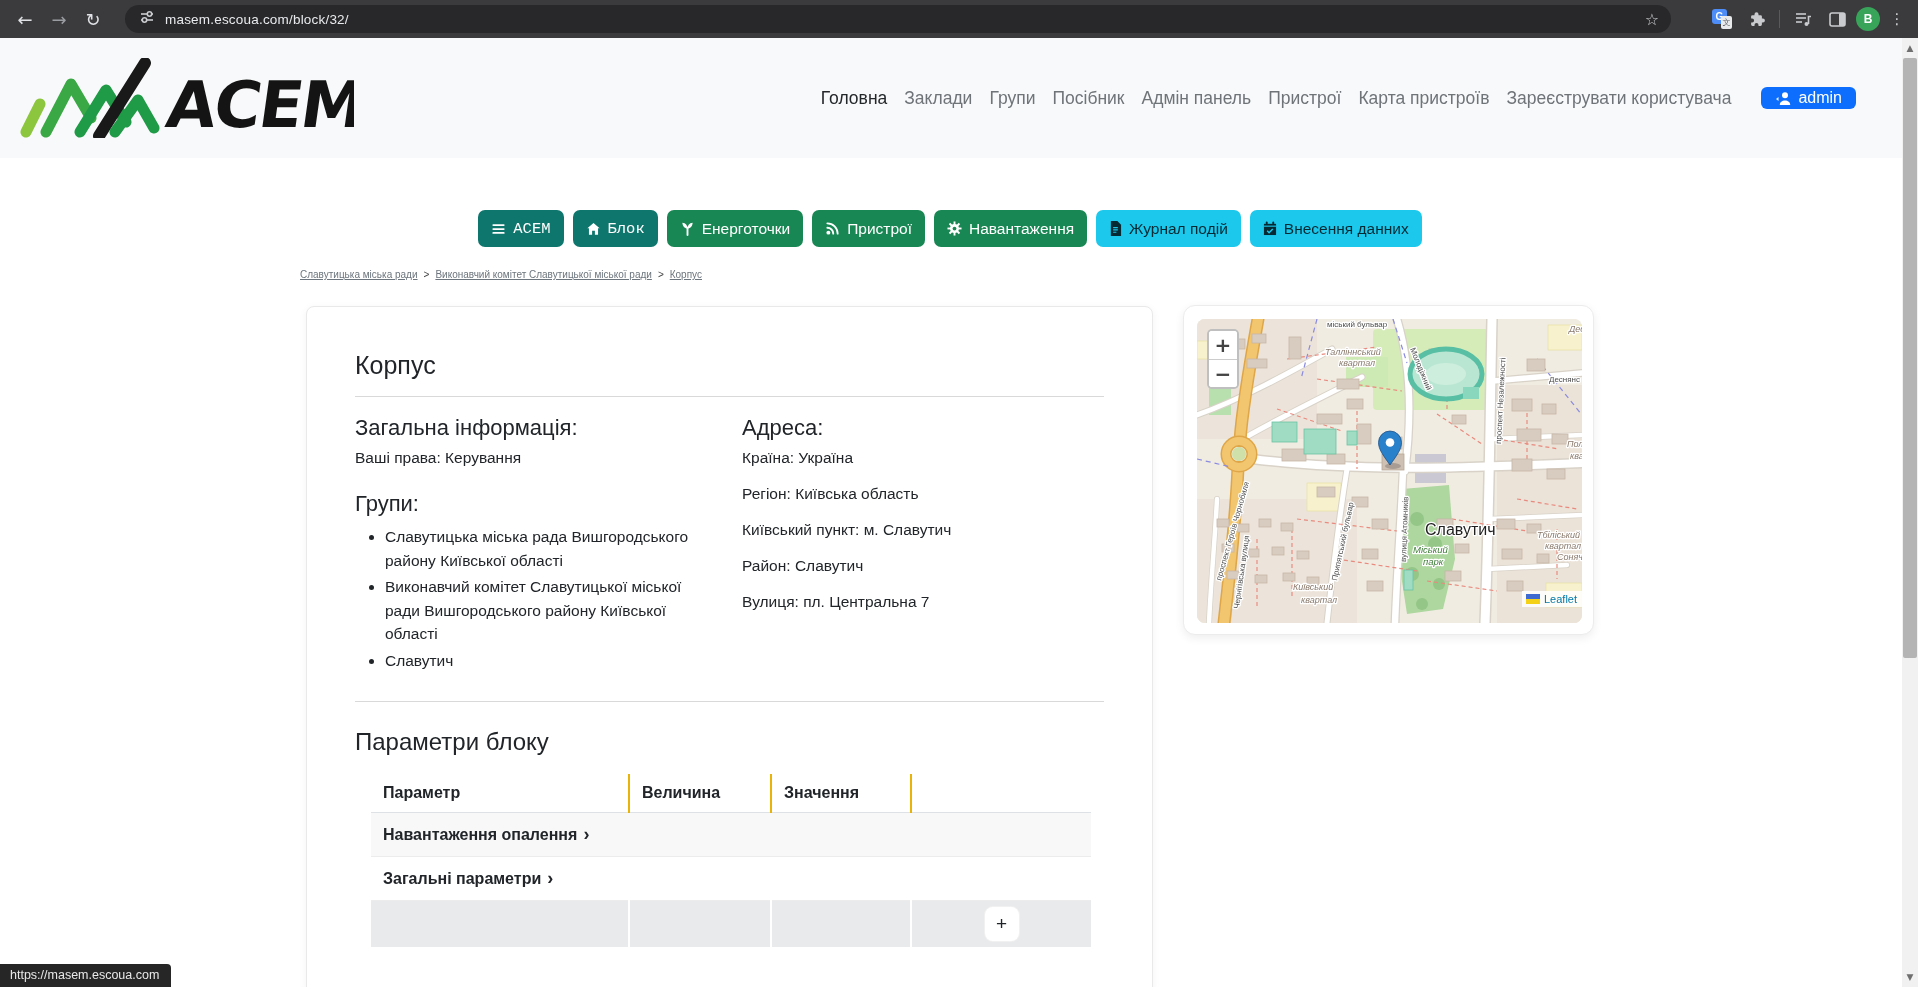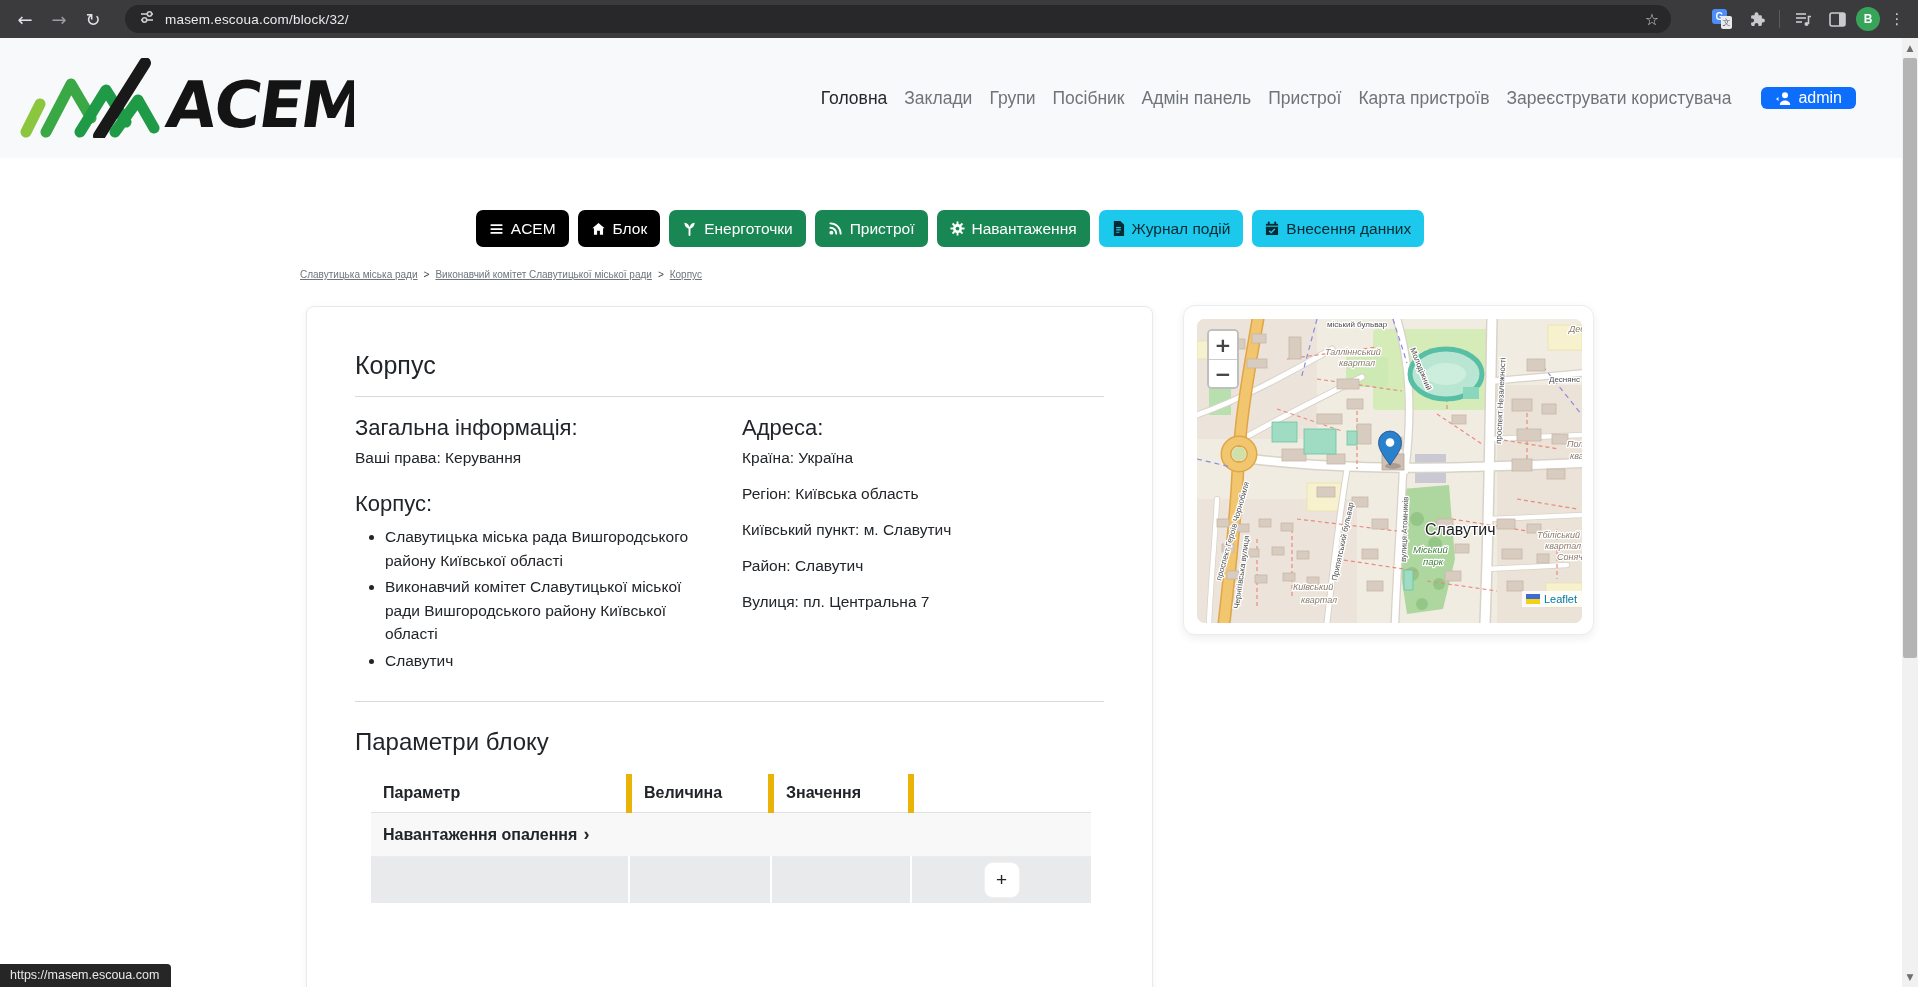--- a/index.html
+++ b/index.html
@@ -29,21 +29,21 @@
   .logo { width:340px; height:80px; flex:0 0 auto; margin-right:auto; }
   .main-nav { display:flex; align-items:center; gap:17px; }
   .main-nav .nav-link { font-size:17.5px; color:#6f7479; cursor:pointer; white-space:nowrap; }
   .main-nav .nav-link.active { color:#24272a; }
   .admin-btn { margin-left:30px; height:22px; background:#0d6efd; color:#fff; border:none; border-radius:6px; font-size:16px; padding:0 14px; display:flex; align-items:center; gap:6px; cursor:pointer; font-family:inherit; }
 
   
   .toolbar { position:absolute; left:0; top:210px; width:1900px; display:flex; justify-content:center; gap:9px; }
   .tb-btn { height:37px; border:none; border-radius:7px; font-size:15.5px; padding:0 13px; display:flex; align-items:center; gap:7px; cursor:pointer; font-family:inherit; white-space:nowrap; }
   .tb-btn svg { display:block; }
-  .btn-primary { background:#000000; color:#fff; }
+  .btn-primary { background:#0f766e; color:#fff;font-family:Liberation Mono, monospace; }
   .btn-success { background:#198754; color:#fff; }
   .btn-info    { background:#1cc8ec; color:#062a33; }
 
   
   .breadcrumb { position:absolute; left:300px; top:269px; font-size:10px; color:#3c4043; display:flex; align-items:center; gap:6px; }
   .crumb { color:#6c757d; text-decoration:underline; cursor:pointer; }
   .crumb-sep { color:#444; }
 
   
   .info-card { position:absolute; left:306px; top:306px; width:847px; height:700px; background:#fff; border:1px solid #e9e9e9; border-radius:8px; box-shadow:0 2px 8px rgba(0,0,0,.05); padding:44px 48px; }
@@ -55,21 +55,21 @@
   .info-card h2 { font-size:22px; font-weight:400; color:#212529; margin-bottom:8px; }
   .rights { font-size:15.5px; color:#212529; margin-bottom:24px; }
   .groups-h { margin-top:4px; }
   .groups { margin:4px 0 0 0; padding-left:30px; width:365px; }
   .groups li { font-size:15.5px; line-height:1.52; color:#212529; margin-bottom:3px; }
   .addr-line { font-size:15.5px; color:#212529; margin-bottom:18px; }
   .hr2 { margin-top:26px; margin-bottom:0; }
   .params-h { font-size:24px !important; margin:26px 0 18px 0 !important; }
   .params-table { margin-left:16px; width:720px; border-collapse:collapse; }
   .params-table th { text-align:left; font-size:16px; font-weight:700; color:#212529; padding:10px 12px; border-bottom:1px solid #dee2e6; }
-  .params-table th + th { border-left:6px solid #eab308; }
+  .params-table th + th { border-left:2px solid #eab308; }
   .params-table td.rowcell { font-size:16px; font-weight:700; color:#212529; padding:11px 12px; border-bottom:1px solid #ececec; cursor:pointer; }
   .params-table tr.striped td { background:#f8f8f9; }
   .chev { font-size:18px; font-weight:600; margin-left:6px; }
   .params-table td.fcell { background:#e9eaeb; height:46px; }
   .params-table td.fcell + td.fcell { border-left:2px solid #fff; }
   .add-btn { width:34px; height:34px; background:#fff; border:none; border-radius:8px; font-size:19px; color:#212529; cursor:pointer; display:block; margin:0 auto; box-shadow:0 0 0 1px #f1f1f1; }
 
   
   .map-card { position:absolute; left:1183px; top:305px; width:411px; height:330px; background:#fff; border:1px solid #ececec; border-radius:12px; box-shadow:0 3px 10px rgba(0,0,0,.07); padding:13px; }
   .map-frame { position:relative; width:385px; height:304px; border-radius:8px; overflow:hidden; background:#f1ece2; }
@@ -268,21 +268,21 @@
     <span class="crumb">Корпус</span>
   </div>
 
 <section class="info-card">
   <h1>Корпус</h1>
   <hr class="hr">
   <div class="cols">
     <div class="col-left">
       <h2>Загальна інформація:</h2>
       <p class="rights">Ваші права: Керування</p>
-      <h2 class="groups-h">Корпус:</h2>
+      <h2 class="groups-h">Групи:</h2>
       <ul class="groups" id="groups-list">
           <li>Славутицька міська рада Вишгородського району Київської області</li>
           <li>Виконавчий комітет Славутицької міської ради Вишгородського району Київської області</li>
           <li>Славутич</li>
         </ul>
     </div>
     <div class="col-right">
       <h2>Адреса:</h2>
       <div id="address-list">
           <p class="addr-line">Країна: Україна</p>
@@ -306,20 +306,23 @@
         <tr id="params-head">
           <th>Параметр</th>
           <th>Величина</th>
           <th>Значення</th>
           <th></th>
         </tr>
       </thead>
     <tbody id="params-body">
         <tr class="striped">
           <td class="rowcell" colspan="4"><span>Навантаження опалення</span><span class="chev">›</span></td>
+        </tr>
+        <tr>
+          <td class="rowcell" colspan="4"><span>Загальні параметри</span><span class="chev">›</span></td>
         </tr>
       </tbody>
     <tbody>
       <tr>
         <td class="fcell"></td>
         <td class="fcell"></td>
         <td class="fcell"></td>
         <td class="fcell">
           <button class="add-btn">+</button>
         </td>

